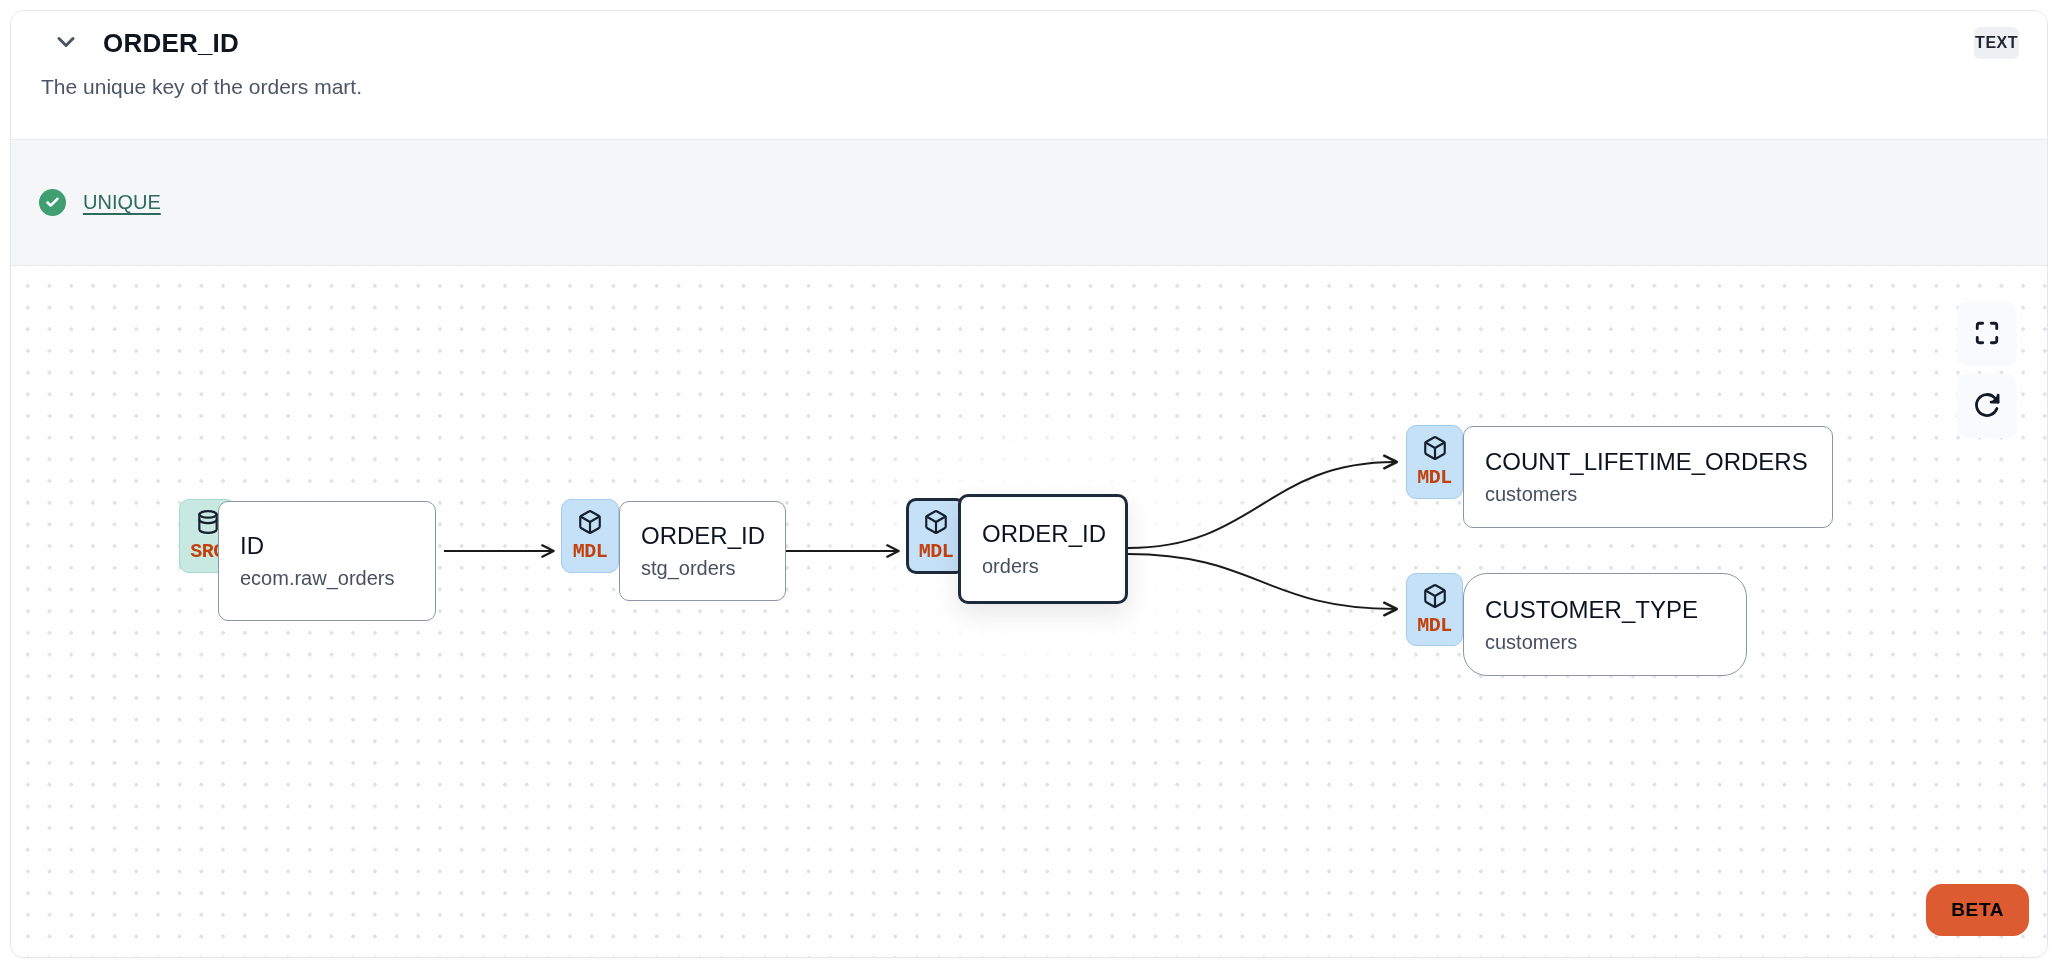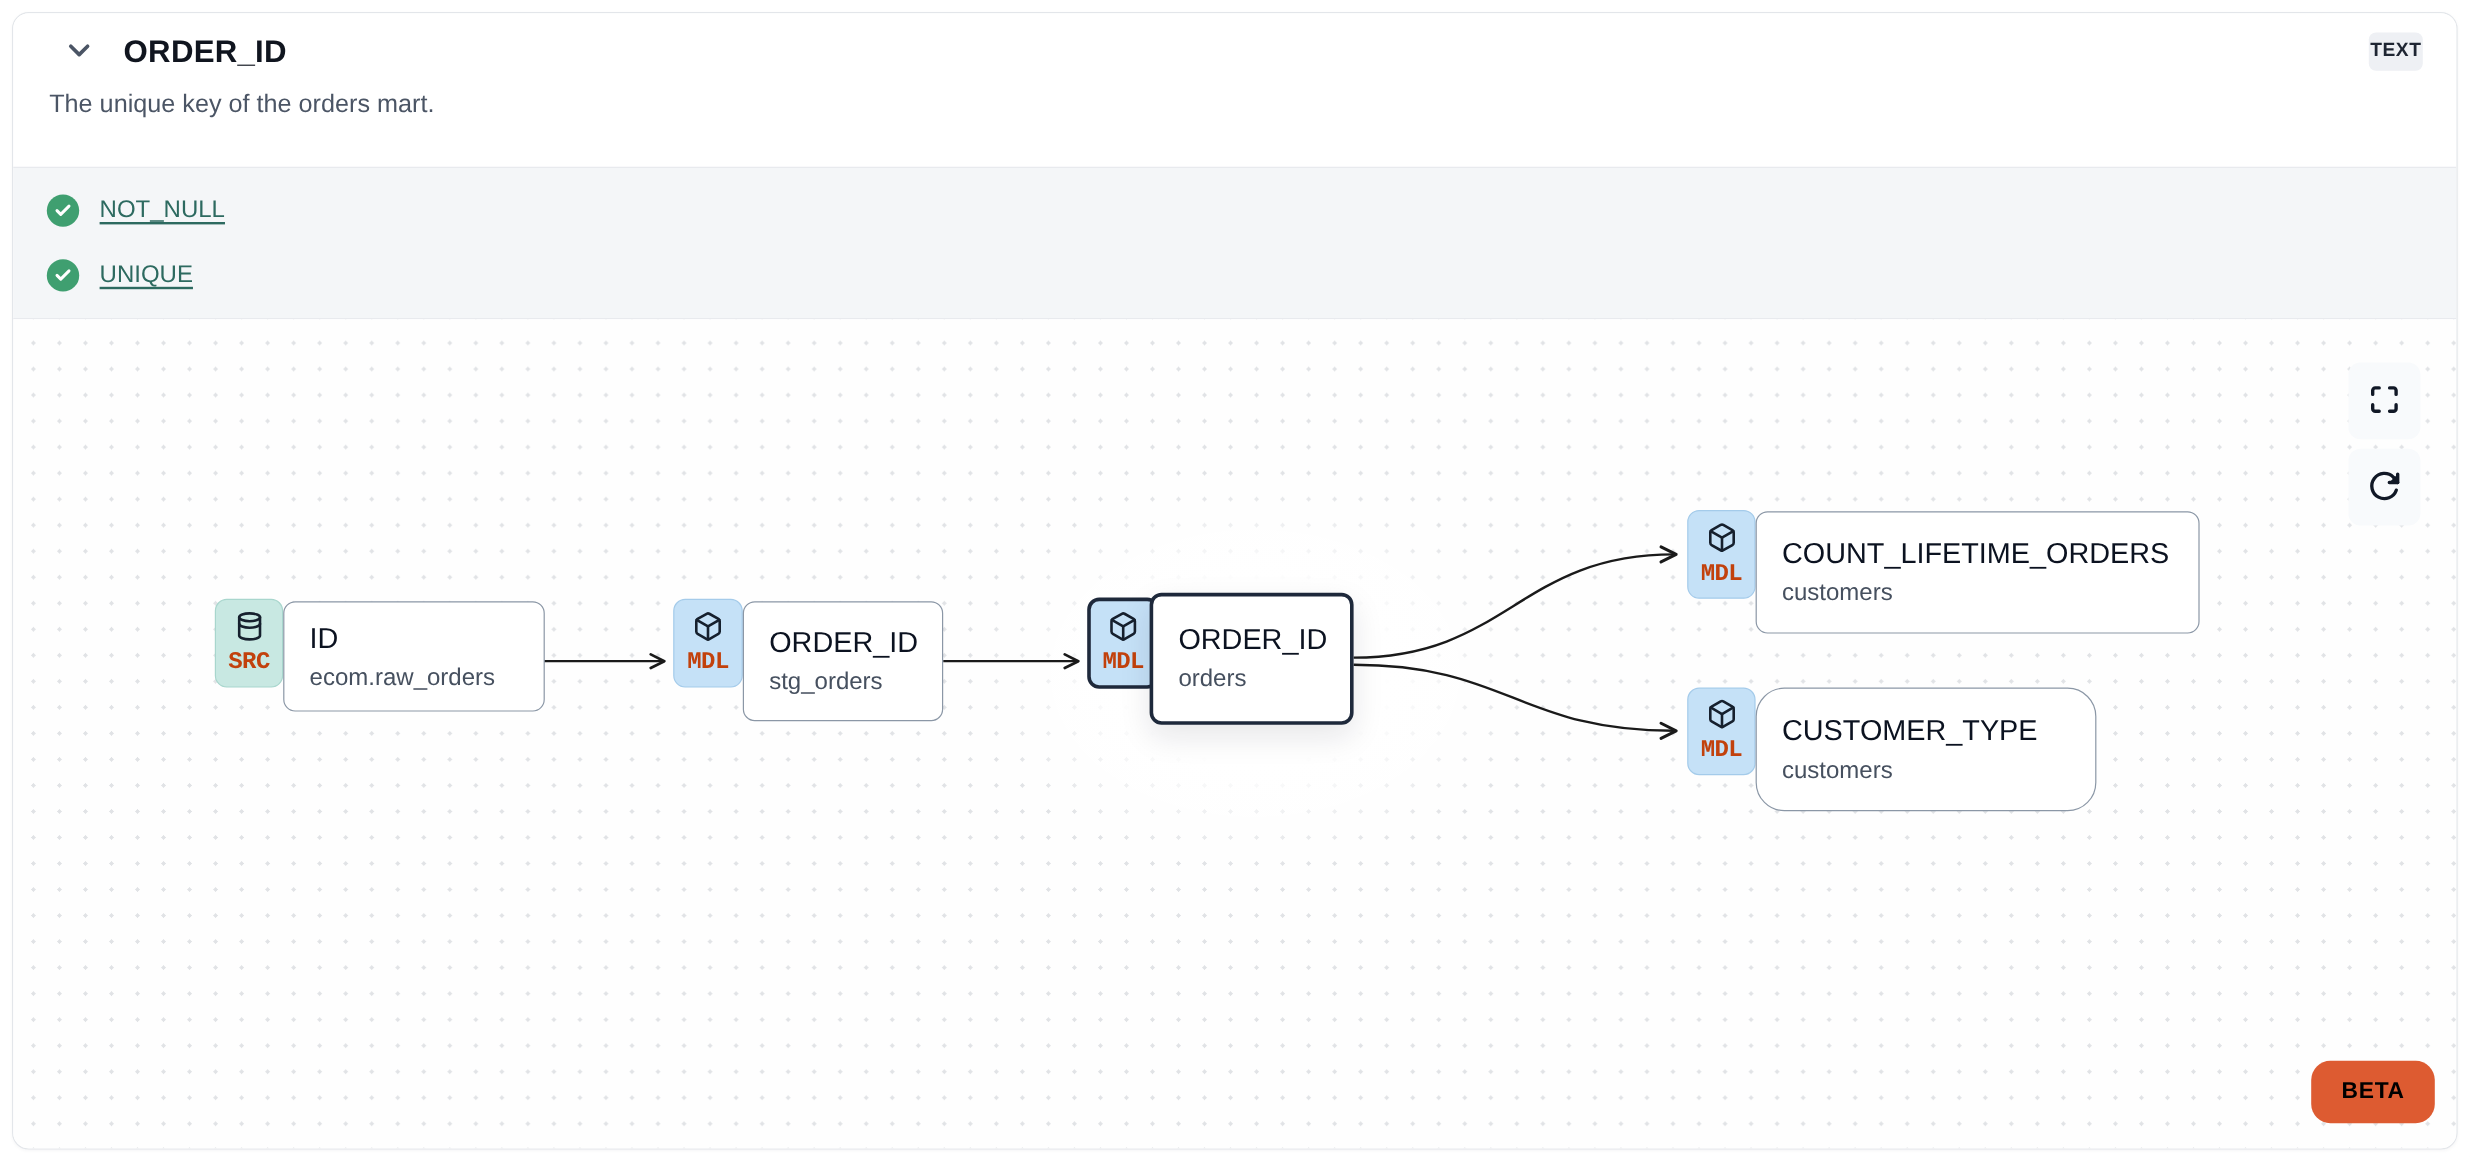--- a/index.html
+++ b/index.html
@@ -89,28 +89,20 @@
       <div class="description">The unique key of the orders mart.</div>
     </div>
 
     <div class="tests">
       <div class="test-row">
         <span class="check-circle">
           <svg width="15" height="15" viewBox="0 0 24 24" fill="none" stroke="#ffffff" stroke-width="4" stroke-linecap="round" stroke-linejoin="round">
               <polyline points="20 6 9 17 4 12"></polyline>
             </svg>
         </span>
-        <a class="test-link">NOT_NULL</a>
-      </div>
-      <div class="test-row">
-        <span class="check-circle">
-          <svg width="15" height="15" viewBox="0 0 24 24" fill="none" stroke="#ffffff" stroke-width="4" stroke-linecap="round" stroke-linejoin="round">
-              <polyline points="20 6 9 17 4 12"></polyline>
-            </svg>
-        </span>
         <a class="test-link">UNIQUE</a>
       </div>
     </div>
 
     <div class="canvas">
 
       <div class="halo"></div>
 
       <svg class="edges" viewBox="0 0 2036 693">
         <defs>
@@ -128,21 +120,21 @@
         <div class="node-badge badge-teal" style="left:0; top:0; width:57px; height:74px;">
           <span>
             <svg width="26" height="26" viewBox="0 0 24 24" fill="none" stroke="#16202e" stroke-width="2" stroke-linecap="round" stroke-linejoin="round">
                 <ellipse cx="12" cy="5" rx="8" ry="3"></ellipse>
                 <path d="M20 10c0 1.66-3.58 3-8 3s-8-1.34-8-3"></path>
                 <path d="M4 5v14c0 1.66 3.58 3 8 3s8-1.34 8-3V5"></path>
               </svg>
           </span>
           <span class="blabel">SRC</span>
         </div>
-        <div class="node-body" style="left:57px; top:2px; width:218px; height:92px;justify-content:flex-end;">
+        <div class="node-body" style="left:39px; top:2px; width:218px; height:120px;">
           <div class="node-title">ID</div>
           <div class="node-subtitle">ecom.raw_orders</div>
         </div>
       </div>
 
       <div class="node" style="left:550px; top:233px; width:225px; height:102px;">
         <div class="node-badge badge-blue" style="left:0; top:0; width:58px; height:74px;">
           <span>
             <svg width="26" height="26" viewBox="0 0 24 24" fill="none" stroke="#16202e" stroke-width="2" stroke-linecap="round" stroke-linejoin="round">
                 <path d="M21 16V8a2 2 0 0 0-1-1.73l-7-4a2 2 0 0 0-2 0l-7 4A2 2 0 0 0 3 8v8a2 2 0 0 0 1 1.73l7 4a2 2 0 0 0 2 0l7-4A2 2 0 0 0 21 16z"></path>

